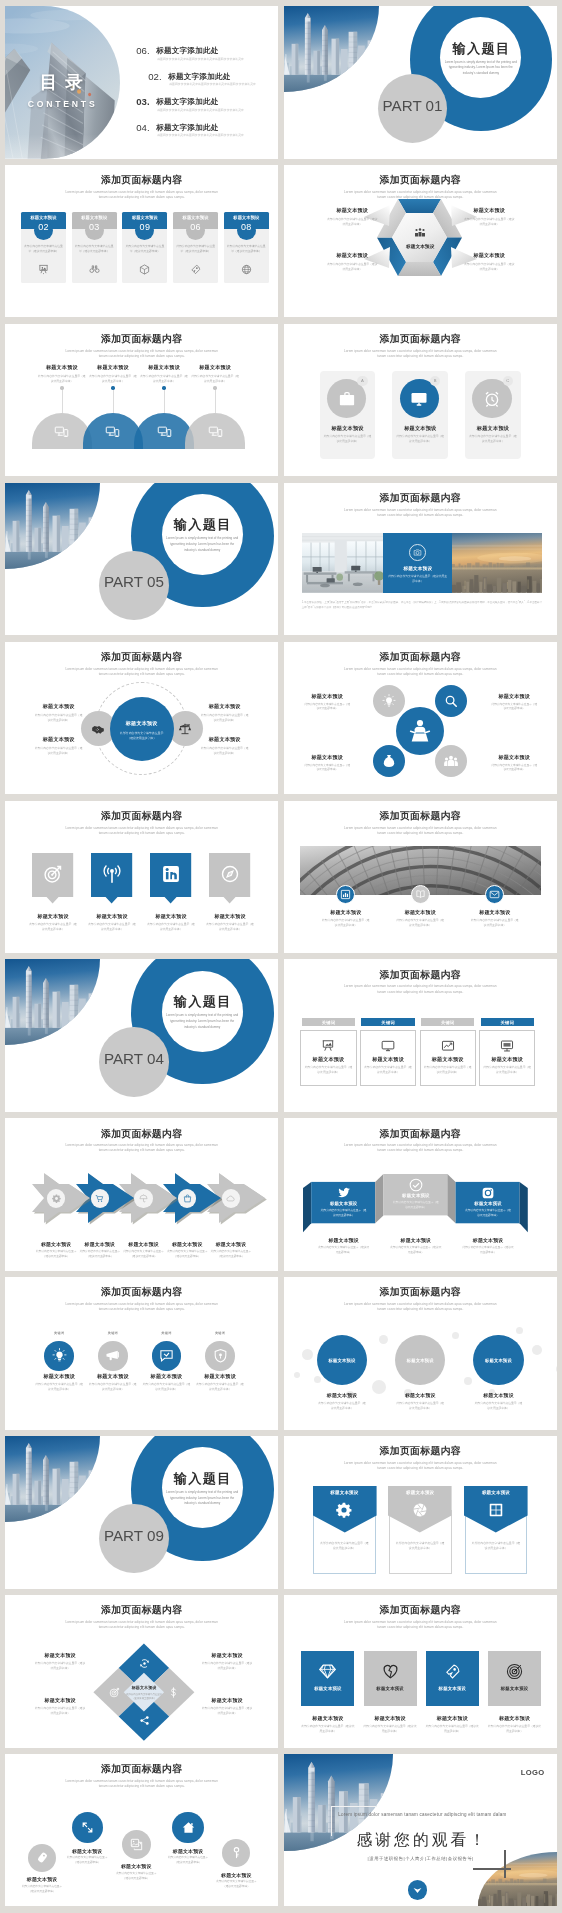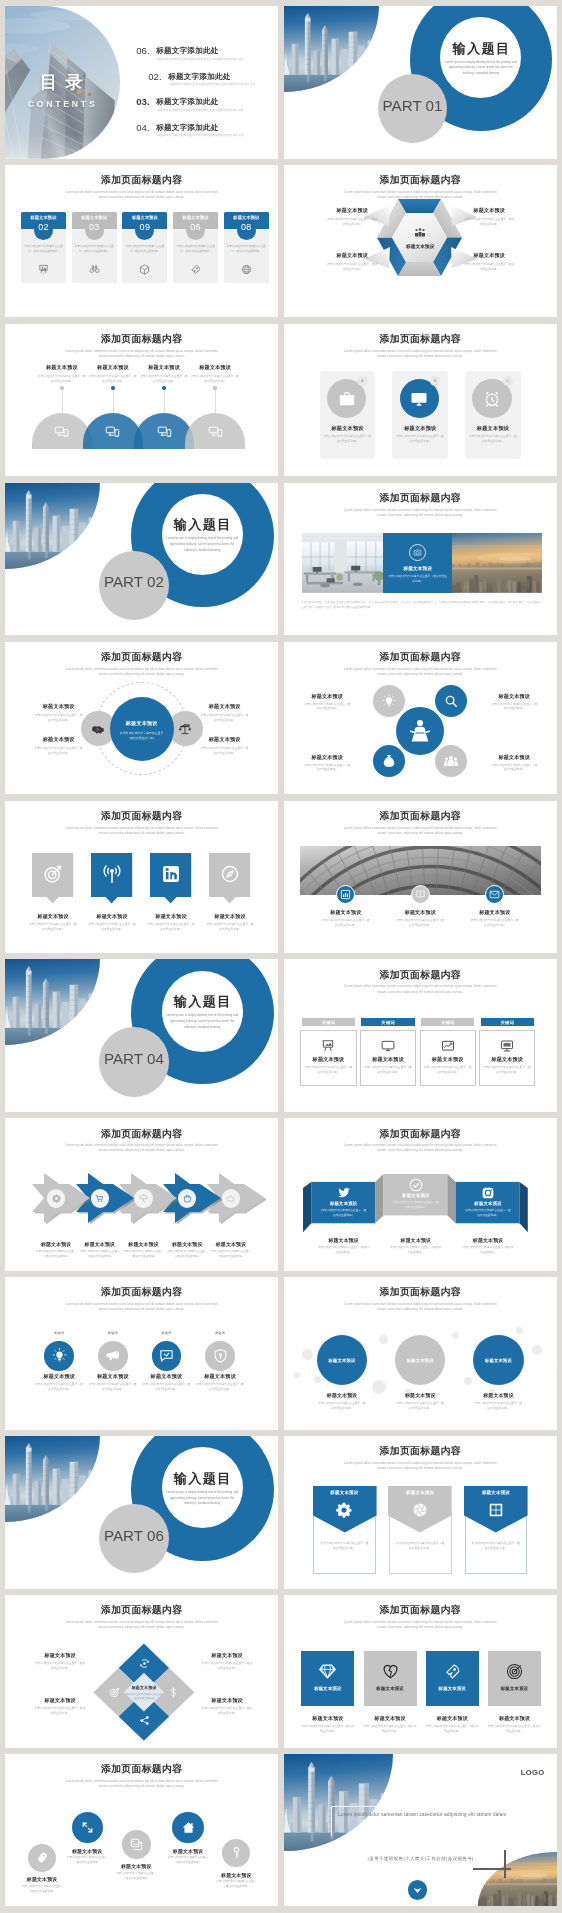--- a/index.html
+++ b/index.html
@@ -537,21 +537,21 @@
 <g opacity=".25" fill="#dfe8ef">
             <rect x="24" y="80" width="3" height="9"></rect>
             <rect x="42" y="80" width="3" height="7"></rect>
             <rect x="70" y="80" width="4" height="8"></rect>
           </g>
 </svg>
       </div>
 <div class="ab" style="left:125.9px;top:-17.8px;width:142.6px;height:142.6px;border-radius:50%;background:#1d6ea7"></div>
 <div class="ab" style="left:156.5px;top:11.2px;width:81px;height:81px;border-radius:50%;background:#fff"></div>
 <div class="ab" style="left:94px;top:67.9px;width:69.5px;height:69.5px;border-radius:50%;background:#c9c9c9"></div>
-<div class="ab" style="left:94px;top:90.5px;width:69.5px;text-align:center;font-size:15.2px;color:#4d4d4d;letter-spacing:0">PART 02</div>
+<div class="ab" style="left:94px;top:90.5px;width:69.5px;text-align:center;font-size:15.2px;color:#4d4d4d;letter-spacing:0">PART 05</div>
 <div class="ab" style="left:156.5px;top:33.5px;width:81px;text-align:center;font-size:13.2px;font-weight:bold;color:#2e2e2e;letter-spacing:1.3px;text-indent:1.3px">输入题目</div>
 <div class="ab" style="left:160px;top:53.5px;width:74px;text-align:center;font-size:3.05px;color:#8f8f8f;line-height:1.95">Lorem Ipsum is simply dummy text of the printing and typesetting industry. Lorem Ipsum has been the industry's standard dummy</div>
 </div>
 <div class="slide" style="left:283.8px;top:482.70px">
 <div class="ttl" style="top:8.3px">添加页面标题内容</div>
       <div class="sub" style="top:25.0px;width:157px">Lorem ipsum dolor sameman tanam casectetur adipiscing elit tamam dalam apua sampa, dolor sameman tanam casectetur adipiscing elit tamam dalam apua sampa.</div>
 <div class="ab" style="left:18px;top:50.7px;width:81.6px;height:59.7px;overflow:hidden">
         <svg width="82" height="59.7" viewBox="0 0 100 100" preserveAspectRatio="none" style="position:absolute;left:0;top:0;width:82px;height:59.7px">
 <defs>
 <linearGradient id="ofp1" x1="0" y1="0" x2="0" y2="1">
@@ -1351,21 +1351,21 @@
 <g opacity=".25" fill="#dfe8ef">
             <rect x="24" y="80" width="3" height="9"></rect>
             <rect x="42" y="80" width="3" height="7"></rect>
             <rect x="70" y="80" width="4" height="8"></rect>
           </g>
 </svg>
       </div>
 <div class="ab" style="left:125.9px;top:-17.8px;width:142.6px;height:142.6px;border-radius:50%;background:#1d6ea7"></div>
 <div class="ab" style="left:156.5px;top:11.2px;width:81px;height:81px;border-radius:50%;background:#fff"></div>
 <div class="ab" style="left:94px;top:67.9px;width:69.5px;height:69.5px;border-radius:50%;background:#c9c9c9"></div>
-<div class="ab" style="left:94px;top:90.5px;width:69.5px;text-align:center;font-size:15.2px;color:#4d4d4d;letter-spacing:0">PART 06</div>
+<div class="ab" style="left:94px;top:90.5px;width:69.5px;text-align:center;font-size:15.2px;color:#4d4d4d;letter-spacing:0">PART 09</div>
 <div class="ab" style="left:156.5px;top:33.5px;width:81px;text-align:center;font-size:13.2px;font-weight:bold;color:#2e2e2e;letter-spacing:1.3px;text-indent:1.3px">输入题目</div>
 <div class="ab" style="left:160px;top:53.5px;width:74px;text-align:center;font-size:3.05px;color:#8f8f8f;line-height:1.95">Lorem Ipsum is simply dummy text of the printing and typesetting industry. Lorem Ipsum has been the industry's standard dummy</div>
 </div>
 <div class="slide" style="left:283.8px;top:1436.10px">
 <div class="ttl" style="top:8.3px">添加页面标题内容</div>
       <div class="sub" style="top:25.0px;width:157px">Lorem ipsum dolor sameman tanam casectetur adipiscing elit tamam dalam apua sampa, dolor sameman tanam casectetur adipiscing elit tamam dalam apua sampa.</div>
 <div class="ab" style="left:29.2px;top:73.7px;width:62.8px;height:64.0px;border:.45px solid #b8cfe0;background:#fff"></div>
 <svg class="ab" style="left:28.8px;top:49.6px;width:63.6px;height:46.5px" viewBox="0 0 63.6 46.5">
         <polygon points="0,0 63.6,0 63.6,29.4 31.8,46.5 0,29.4" fill="#1d6ea7"></polygon>
       </svg>
@@ -1722,20 +1722,21 @@
             <rect x="61" y="82" width="1" height="12"></rect>
             <rect x="84" y="78" width="1" height="16"></rect>
           </g>
 </svg>
       </div>
 <div class="ab" style="left:200px;top:14.6px;width:60.8px;text-align:right;font-size:7.6px;font-weight:bold;color:#4a4a4a;letter-spacing:.4px">LOGO</div>
 <div class="ab" style="left:47.1px;top:51.9px;width:46px;height:30px;border-left:1.6px solid #f2f2f2;border-top:1.6px solid #f2f2f2"></div>
 <div class="ab" style="left:219.8px;top:96.5px;width:2.2px;height:28px;background:#5f5f5f"></div>
 <div class="ab" style="left:189px;top:113.8px;width:38px;height:2.2px;background:#5f5f5f"></div>
 <div class="ab" style="left:36px;top:58.5px;width:205px;text-align:center;font-size:4.5px;color:#6b6b6b;letter-spacing:.25px">Lorem ipsum dolor sameman tanam casectetur adipiscing elit tamam dalam</div>
+<div class="ab" style="left:33px;top:76px;width:208px;text-align:center;font-size:15.8px;color:#2e2e2e;letter-spacing:3px;text-indent:3px">感谢您的观看！</div>
 <div class="ab" style="left:40px;top:102.5px;width:194px;text-align:center;font-size:4.3px;color:#5c5c5c;letter-spacing:.6px">|适用于述职报告|个人简介|工作总结|会议报告等|</div>
 <div class="ab" style="left:124px;top:126.3px;width:19.6px;height:19.6px;border-radius:50%;background:#1d6ea7"></div>
 <div class="ab" style="left:128.3px;top:130.6px;width:11px;height:11px">
         <svg viewBox="0 0 24 24" width="11" height="11" style="">
           <path d="M3.4 8.6 12 19.4 20.6 8.6 12 12.2z" fill="#fff"></path>
         </svg>
       </div>
 </div>
 </div>
 

